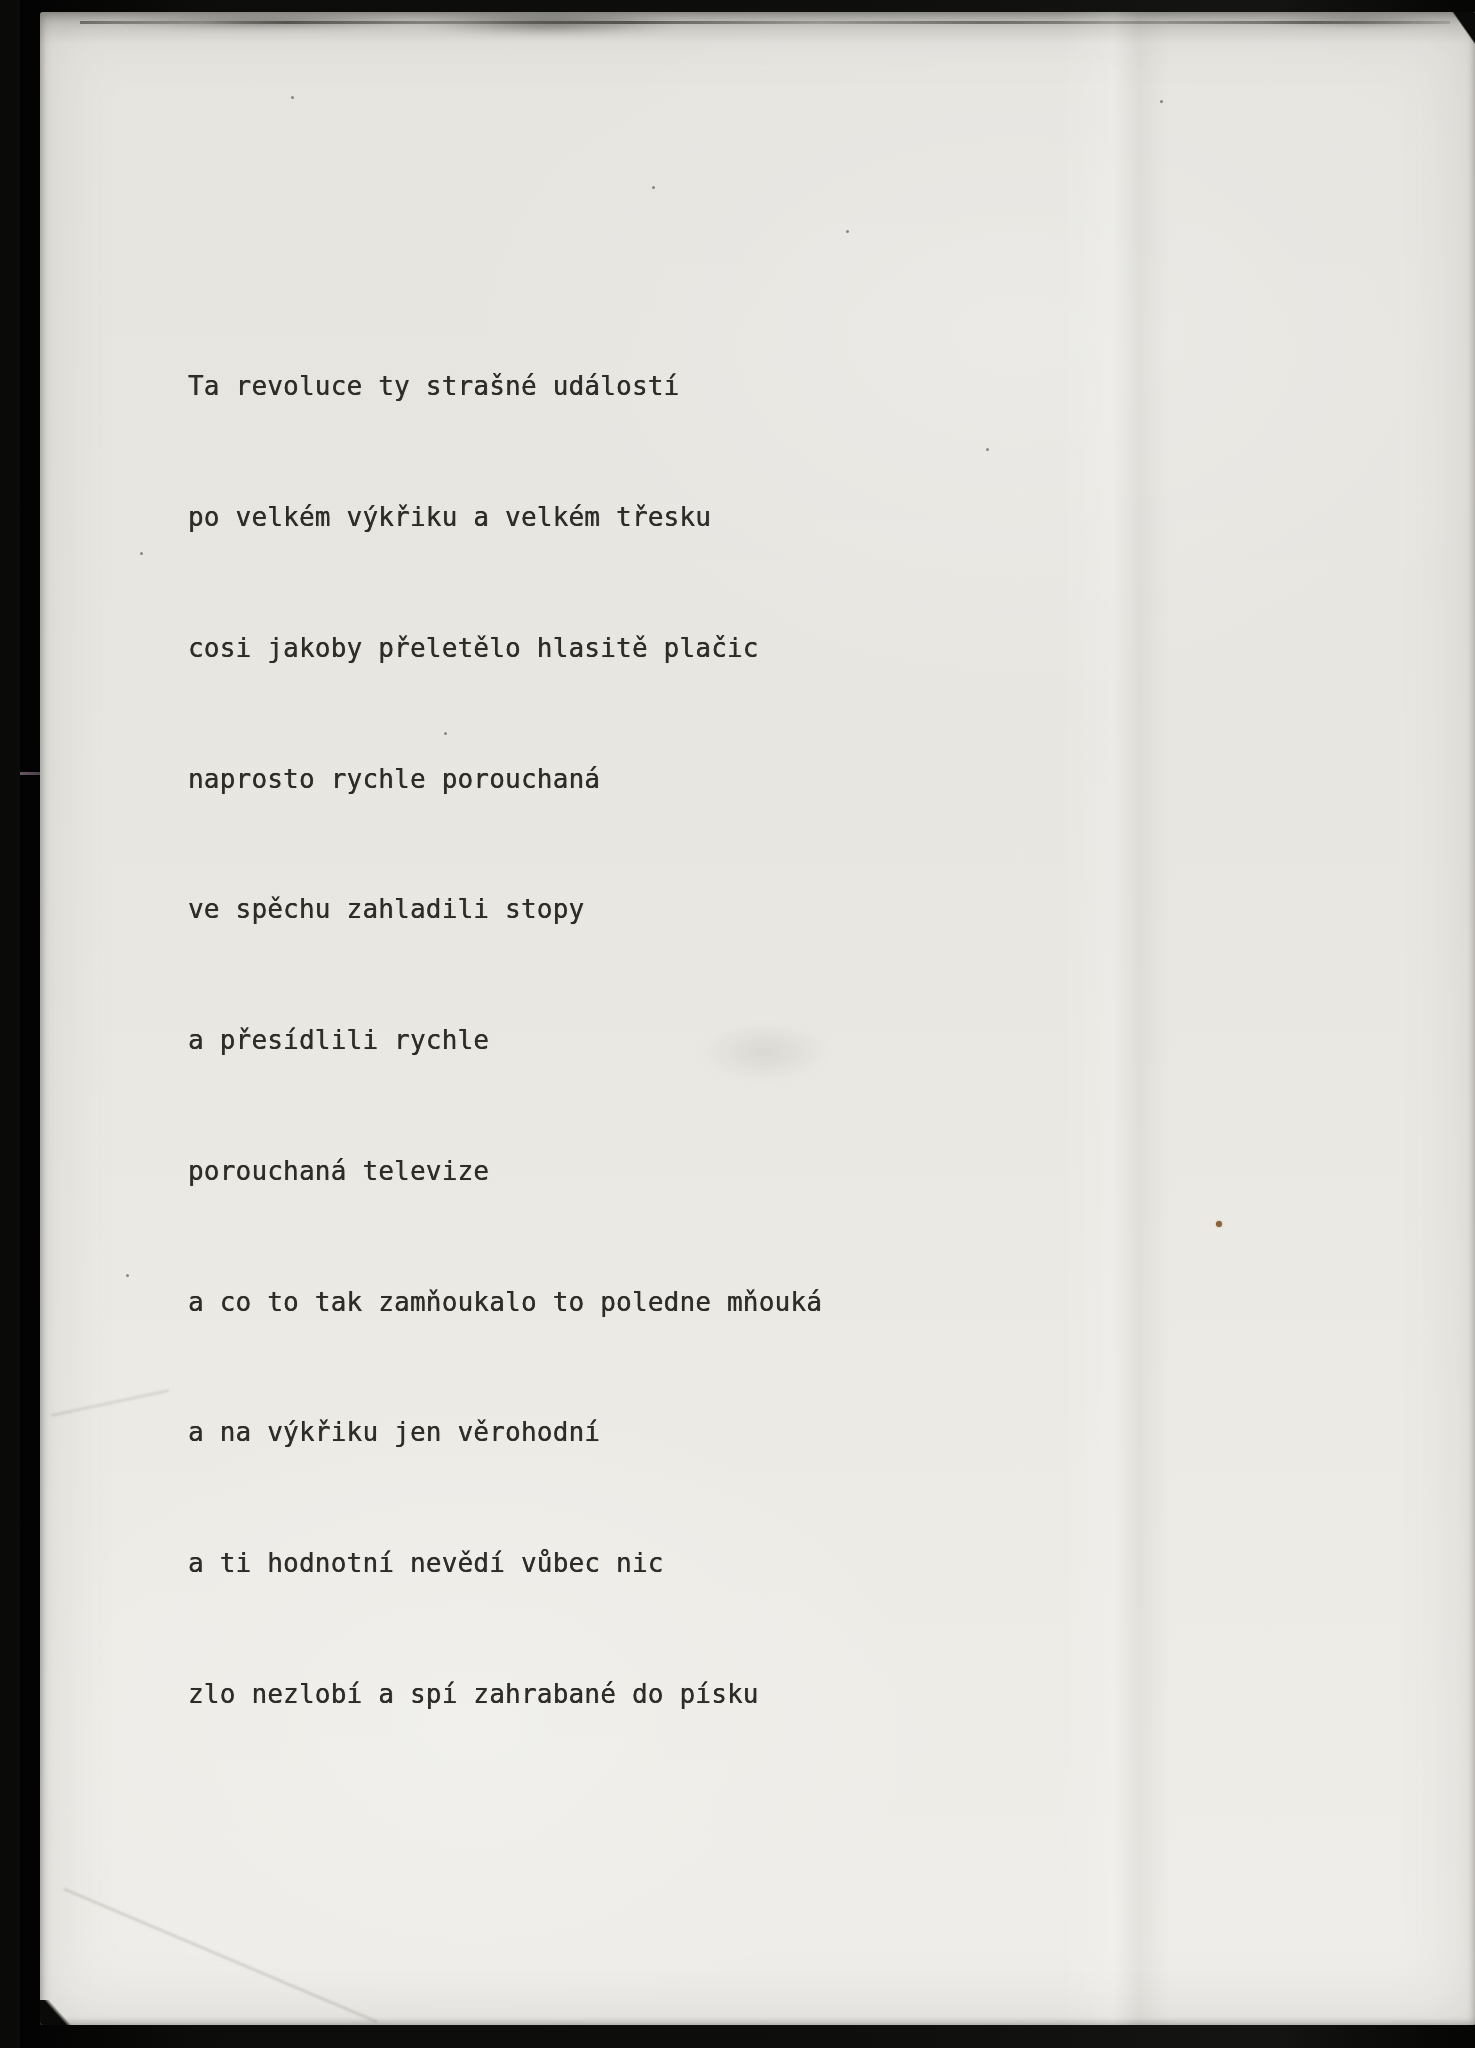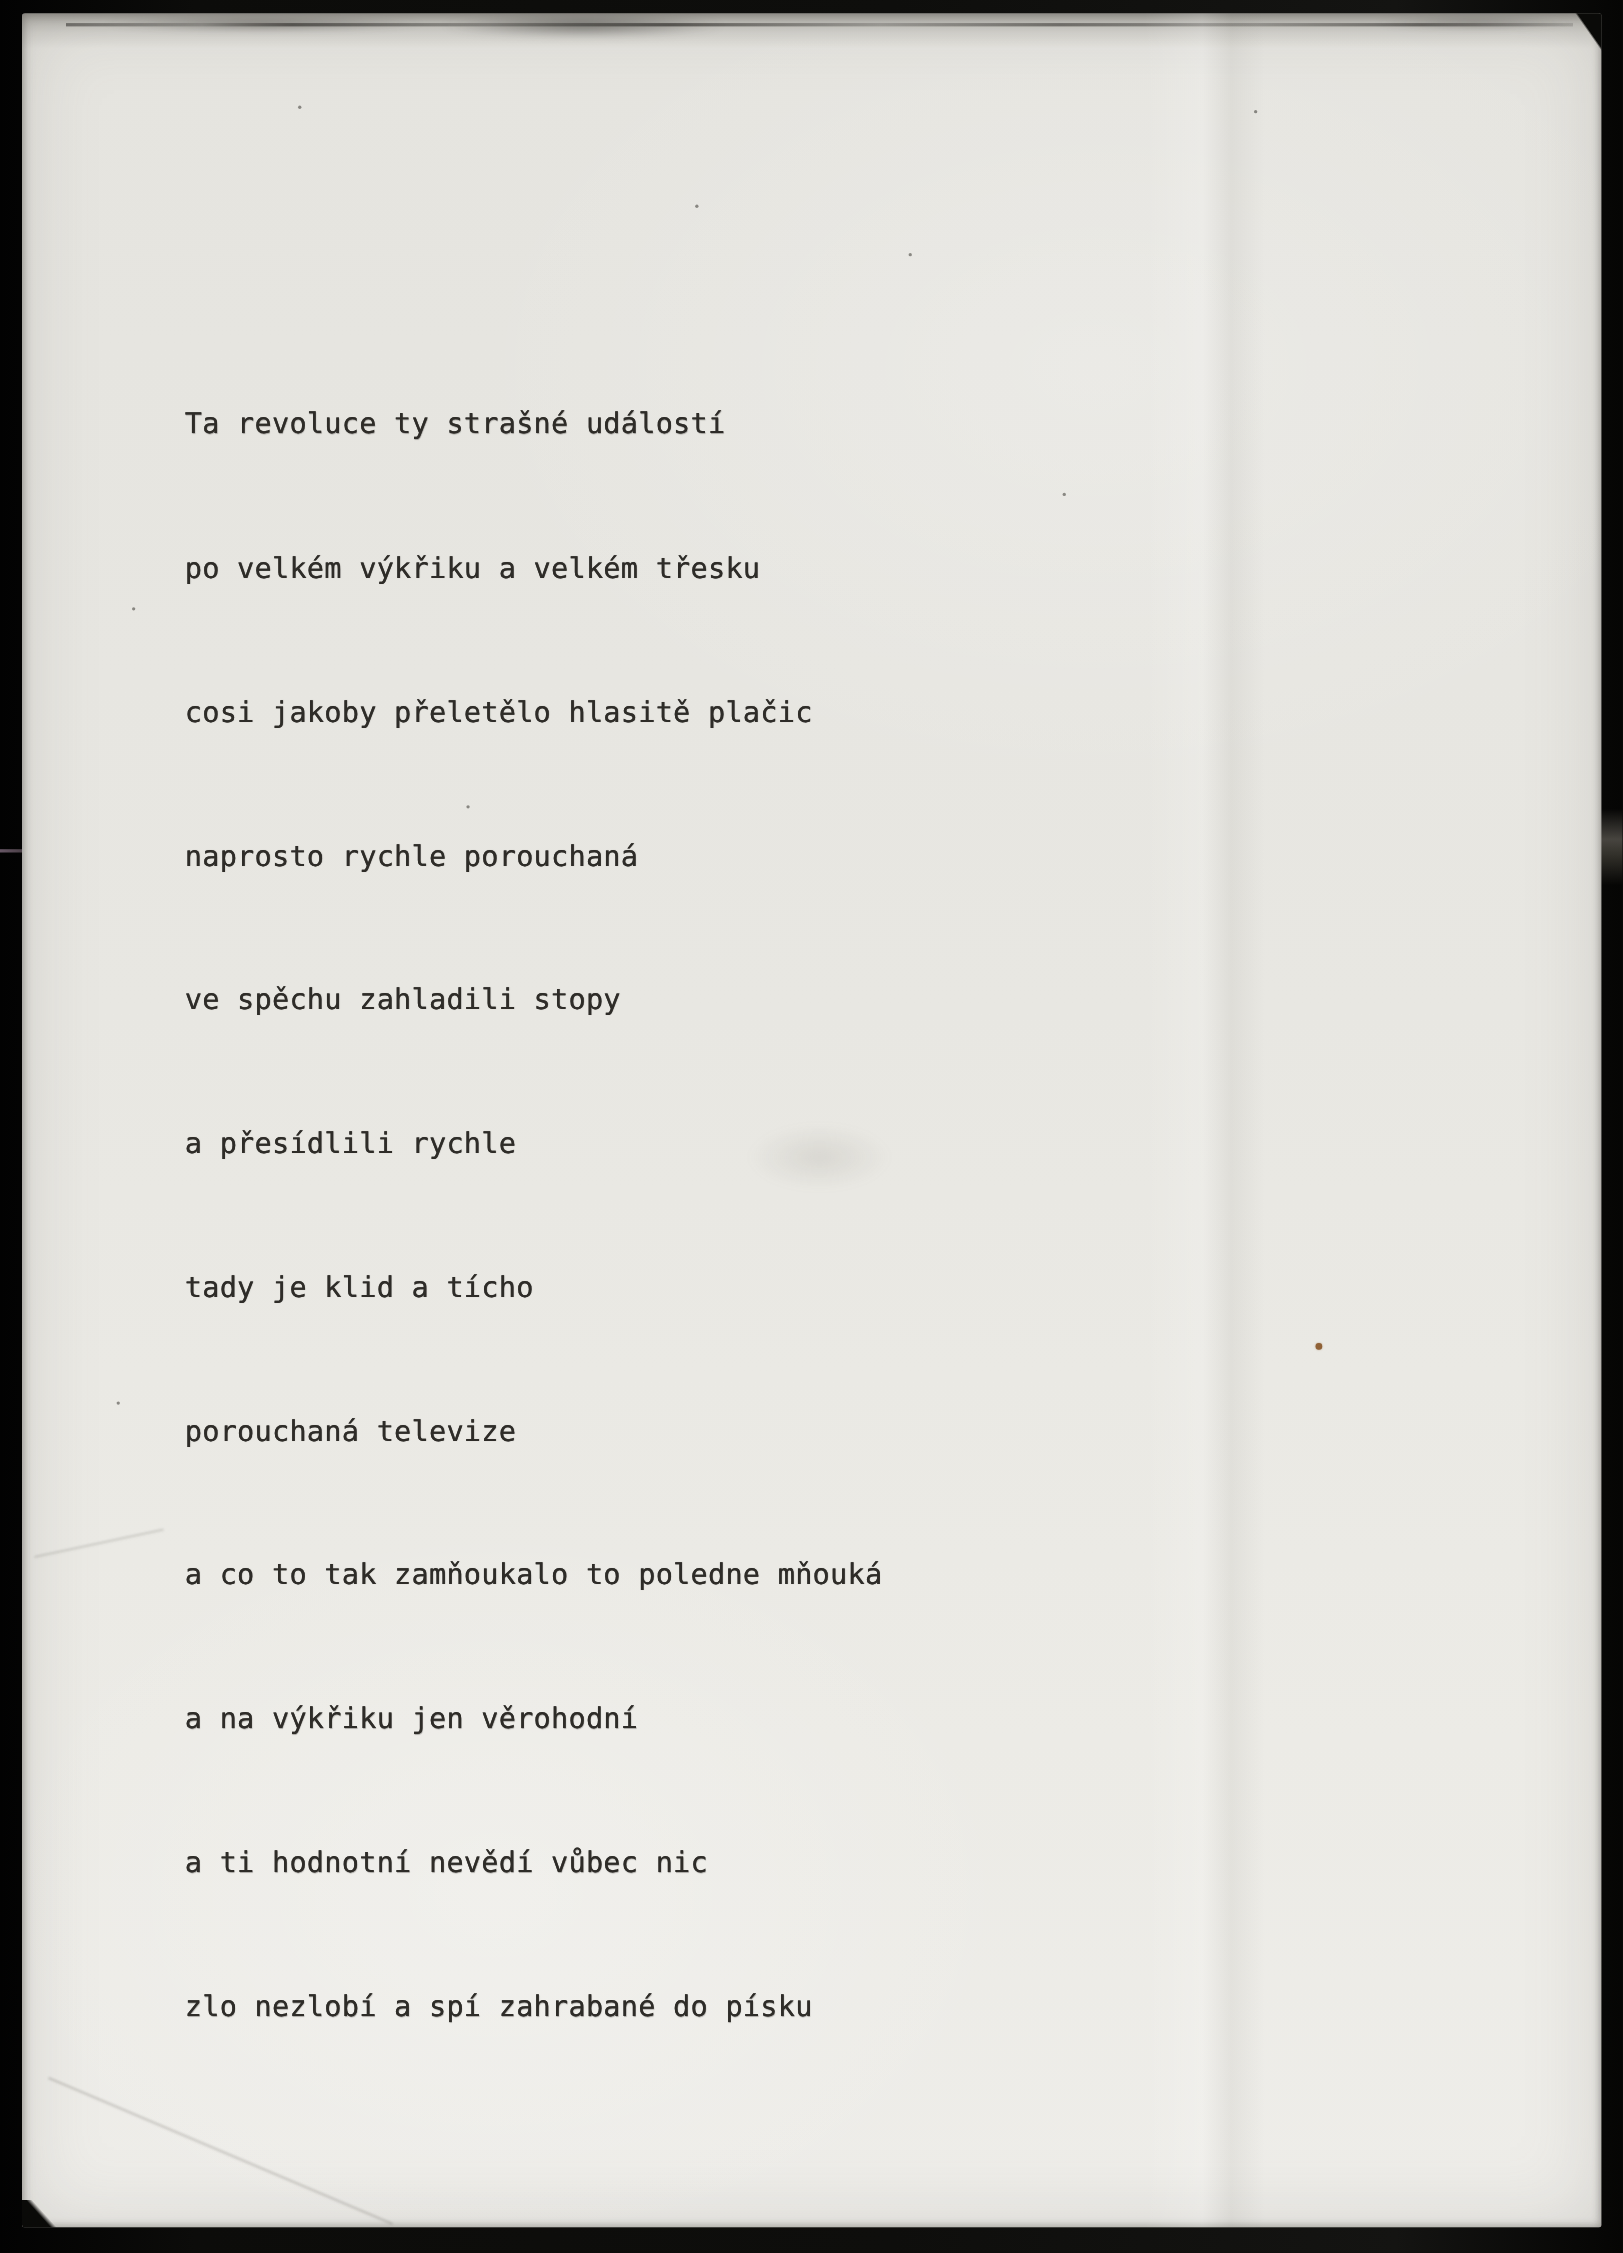--- a/index.html
+++ b/index.html
@@ -8,20 +8,21 @@
     width: 1475px;
     height: 2048px;
     overflow: hidden;
     background: #0a0a08;
     font-family: "DejaVu Sans Mono", "Liberation Mono", monospace;
   }
   .scan {
     position: absolute;
     inset: 0;
     background: linear-gradient(90deg, #020202 0%, #0c0c0a 12%, #0e0e0c 55%, #141412 86%, #050504 100%);
+    margin-left: 20px;
   }
   
   .border-scratch {
     position: absolute;
     left: 0; top: 772px;
     width: 46px; height: 3px;
     background: linear-gradient(90deg, #8a7488, #55494f 60%, transparent);
     opacity: .75;
     filter: blur(.4px);
   }
@@ -182,21 +183,20 @@
     <div class="wrinkle-left"></div>
     <div class="stain-mid"></div>
 
     <div class="poem">
       <div>Ta revoluce ty strašné událostí</div>
       <div>po velkém výkřiku a velkém třesku</div>
       <div>cosi jakoby přeletělo hlasitě plačic</div>
       <div>naprosto rychle porouchaná</div>
       <div>ve spěchu zahladili stopy</div>
       <div>a přesídlili rychle</div>
-      <div>tady je klid a tícho</div>
       <div>porouchaná televize</div>
       <div>a co to tak zamňoukalo to poledne mňouká</div>
       <div>a na výkřiku jen věrohodní</div>
       <div>a ti hodnotní nevědí vůbec nic</div>
       <div>zlo nezlobí a spí zahrabané do písku</div>
       
       
       
     </div>
 

